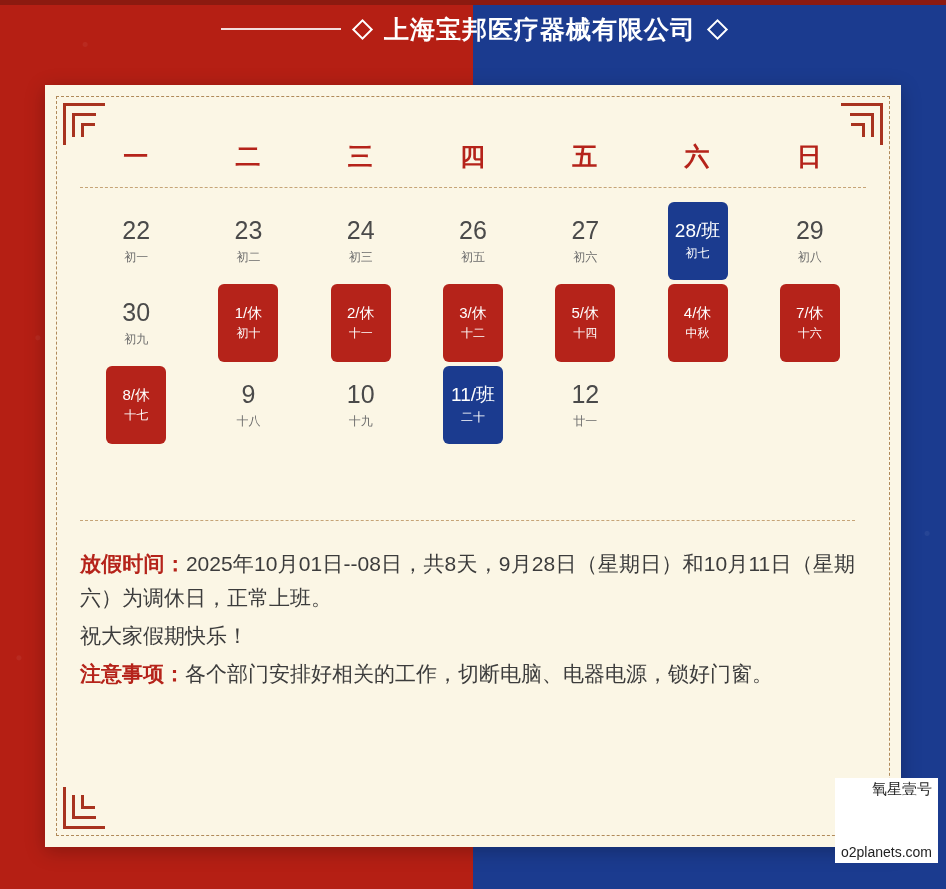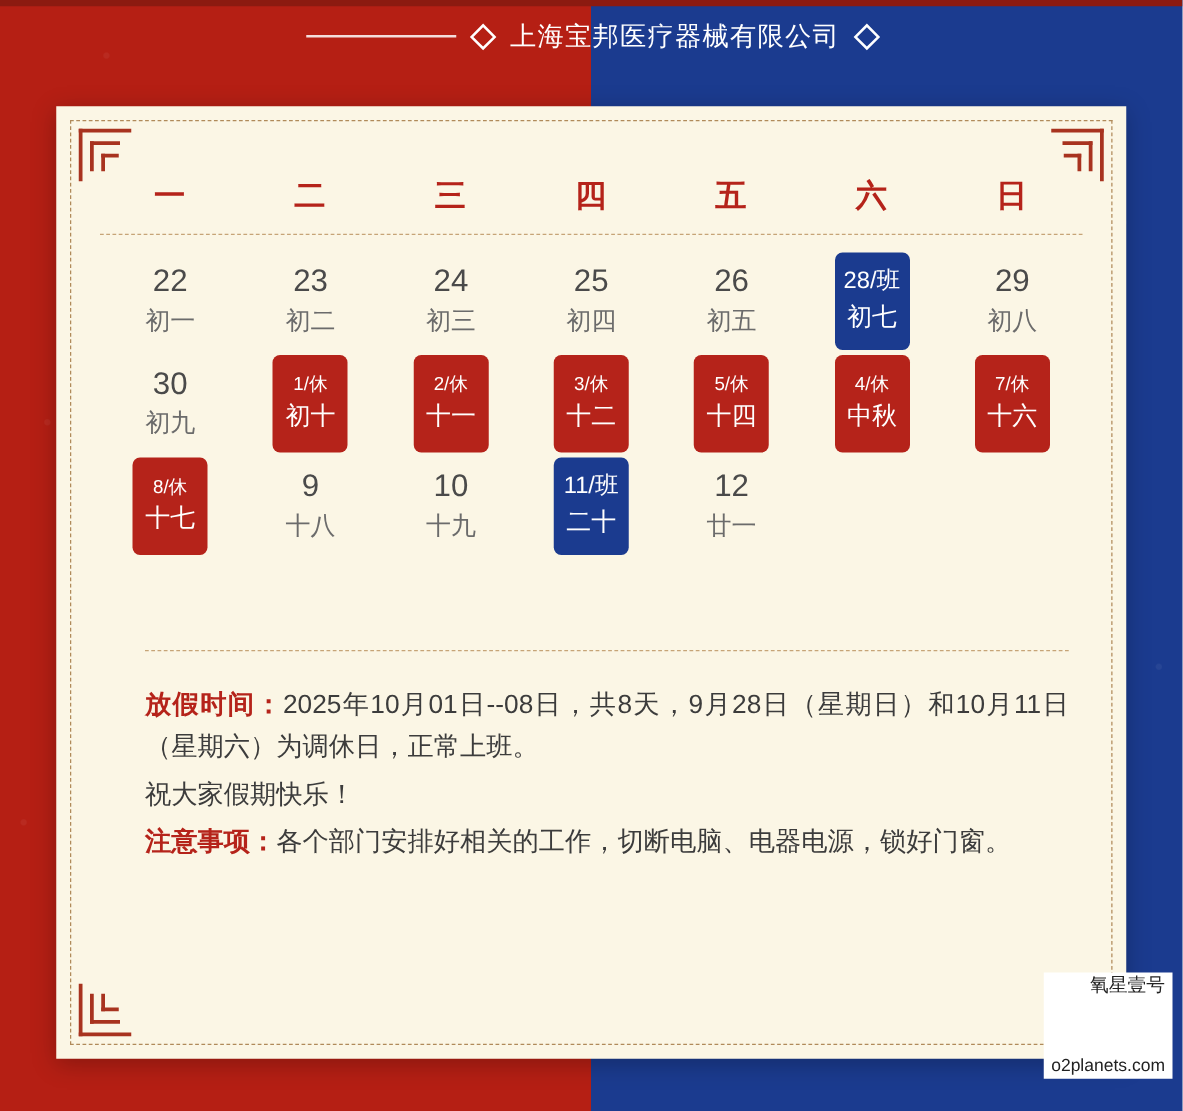--- a/index.html
+++ b/index.html
@@ -40,22 +40,22 @@
   .header {
     position: relative;
     height: 58px;
     display: flex;
     align-items: center;
     justify-content: center;
     gap: 14px;
   }
   .header-title {
     color: #ffffff;
-    font-size: 21px;
-    font-weight: normal;
+    font-size: 25px;
+    font-weight: bold;
     letter-spacing: 1px;
     white-space: nowrap;
   }
   .rule {
     width: 120px;
     height: 2px;
     background: rgba(255,255,255,0.85);
   }
   .diamond {
     width: 11px;
@@ -138,21 +138,21 @@
     justify-content: center;
     border-radius: 6px;
     box-sizing: border-box;
   }
   .cell .num {
     font-size: 25px;
     color: #4a4a4a;
     line-height: 1.18;
   }
   .cell .lunar {
-    font-size: 20px;
+    font-size: 12px;
     color: #6b6b6b;
     line-height: 1.4;
     margin-top: 3px;
   }
   .cell.rest {
     background: #b5231a;
   }
   .cell.rest .num, .cell.rest .lunar { color: #ffffff; }
   .cell.rest .num { font-size: 15px; }
   .cell.work {
@@ -161,21 +161,20 @@
   .cell.work .num, .cell.work .lunar { color: #ffffff; }
   .cell.work .num { font-size: 19px; }
 
   .notes {
     position: absolute;
     left: 35px;
     right: 46px;
     top: 435px;
     border-top: 1px dashed #c6a477;
     padding-top: 26px;
-    margin-left: 36px;
   }
   .note-p {
     font-size: 21px;
     color: #3c3c3c;
     line-height: 1.62;
     margin: 0 0 4px 0;
     text-align: justify;
   }
   .note-label {
     color: #b5231a;
@@ -267,28 +266,28 @@
             </div>
           </div>
           <div class="cellwrap">
             <div class="cell">
               <div class="num">24</div>
               <div class="lunar">初三</div>
             </div>
           </div>
           <div class="cellwrap">
             <div class="cell">
-              <div class="num">25</div>
-              <div class="lunar">初四</div>
-            </div>
-          </div>
-          <div class="cellwrap">
-            <div class="cell">
               <div class="num">26</div>
               <div class="lunar">初五</div>
+            </div>
+          </div>
+          <div class="cellwrap">
+            <div class="cell">
+              <div class="num">27</div>
+              <div class="lunar">初六</div>
             </div>
           </div>
           <div class="cellwrap">
             <div class="cell work">
               <div class="num">28/班</div>
               <div class="lunar">初七</div>
             </div>
           </div>
           <div class="cellwrap">
             <div class="cell">

